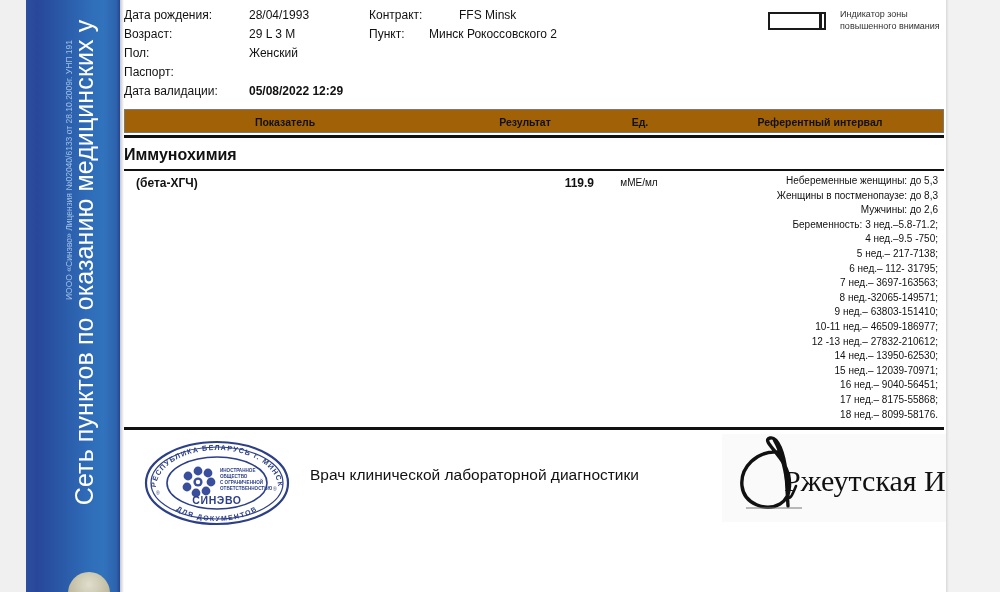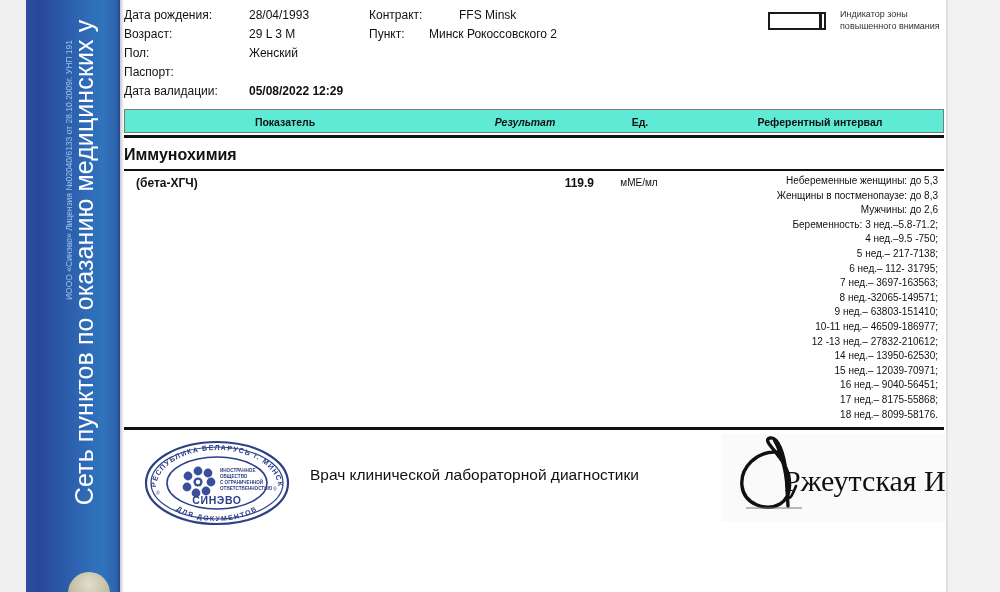--- a/index.html
+++ b/index.html
@@ -182,37 +182,37 @@
     white-space: nowrap;
   }
 
   
   .table-head {
     position: absolute;
     left: 0;
     top: 109px;
     width: 820px;
     height: 24px;
-    background: #5eead4;
+    background: #a16207;
     border: 1px solid #7a7a7a;
     box-sizing: border-box;
   }
   .th {
     position: absolute;
     top: 0;
     height: 24px;
     line-height: 24px;
     font-size: 10.5px;
     font-weight: bold;
     color: #111;
     text-align: center;
     white-space: nowrap;
   }
   .th-indicator { left: 60px;  width: 200px; }
-  .th-result    { left: 330px; width: 140px; font-style: italic; }
+  .th-result    { left: 330px; width: 140px; }
   .th-unit      { left: 470px; width: 90px;  }
   .th-ref       { left: 570px; width: 250px; }
 
   .rule {
     position: absolute;
     left: 0;
     width: 820px;
     background: #111;
   }
   .rule-under-head { top: 135px;  height: 3px; }

